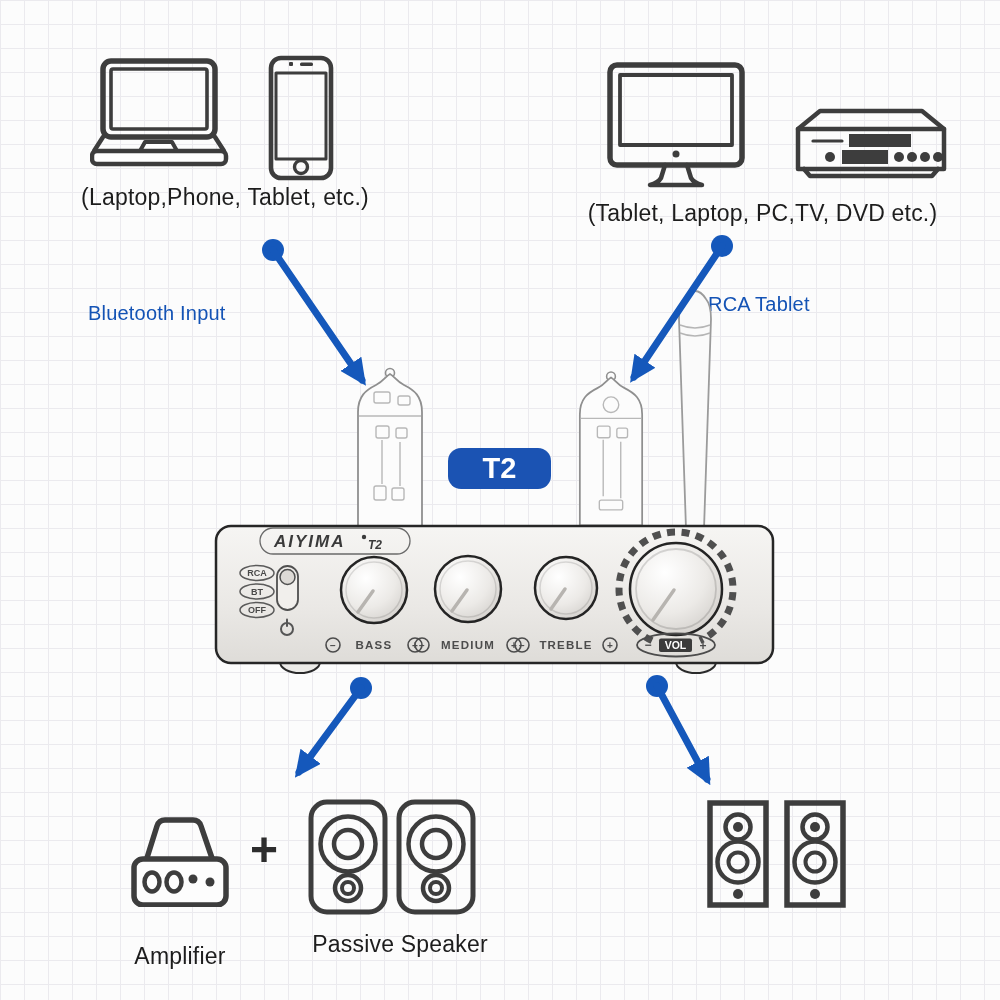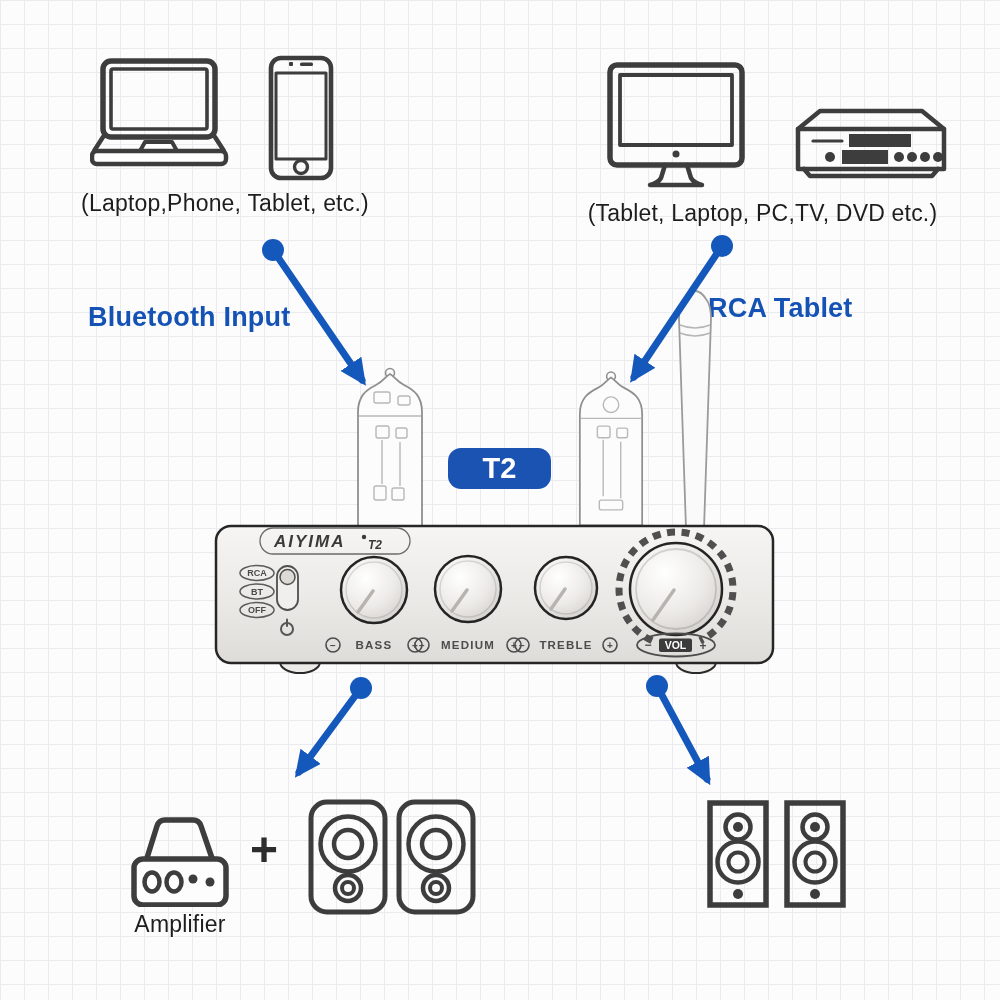--- a/index.html
+++ b/index.html
@@ -6,21 +6,21 @@
   .canvas{
     position:relative;width:1000px;height:1000px;overflow:hidden;
     background-color:#fcfcfc;
     background-image:linear-gradient(#ebeaee 1px, transparent 1px),
                      linear-gradient(90deg,#ebeaee 1px, transparent 1px);
     background-size:24px 24px;
     font-family:"Liberation Sans","DejaVu Sans",sans-serif;
   }
   .abs{position:absolute;}
   .caption{color:#1d1d1d;font-size:23px;text-align:center;letter-spacing:0.2px;}
-  .blue-label{color:#1453b5;font-size:27px;font-weight:700;letter-spacing:0.2px;}
+  .blue-label{color:#1453b5;font-size:20px;font-weight:400;letter-spacing:0.2px;}
   .badge{
     display:flex;align-items:center;justify-content:center;
     background:#1b53b3;color:#ffffff;border-radius:13px;
     font-size:29px;font-weight:700;
   }
   .plus-big{font-size:48px;font-weight:700;color:#2d2d2d;}
   svg{display:block;}
 </style>
 </head>
 <body>
@@ -41,21 +41,21 @@
   <svg class="abs" style="left:268px;top:55px" width="66" height="126" viewBox="0 0 66 126">
     <g fill="none" stroke="#3d3d3d" stroke-linejoin="round" stroke-linecap="round">
       <rect x="3" y="3" width="60" height="120" rx="10" stroke-width="4.6"></rect>
       <rect x="8" y="18" width="50" height="86" stroke-width="3"></rect>
       <rect x="21" y="7" width="4" height="4" rx="1" fill="#3d3d3d" stroke="none"></rect>
       <rect x="32" y="7.5" width="13" height="3.5" rx="1.5" fill="#3d3d3d" stroke="none"></rect>
       <circle cx="33" cy="112" r="6.5" stroke-width="3.4"></circle>
     </g>
   </svg>
 
-  <div class="abs caption" style="left:30px;top:190px;width:390px">(Laptop,Phone, Tablet, etc.)</div>
+  <div class="abs caption" style="left:30px;top:184px;width:390px">(Laptop,Phone, Tablet, etc.)</div>
 
   <svg class="abs" style="left:607px;top:62px" width="140" height="128" viewBox="0 0 140 128">
     <g fill="none" stroke="#3d3d3d" stroke-linejoin="round" stroke-linecap="round">
       <rect x="3" y="3" width="132" height="100" rx="7" stroke-width="5.5"></rect>
       <rect x="13" y="13" width="112" height="70" stroke-width="3.8"></rect>
       <circle cx="69" cy="92" r="3.5" fill="#3d3d3d" stroke="none"></circle>
       <path d="M58,103 L54,116 Q51,121 43,123 L95,123 Q87,121 84,116 L80,103" stroke-width="4.5"></path>
     </g>
   </svg>
 
@@ -283,15 +283,16 @@
     <g fill="none" stroke="#3d3d3d">
       <rect x="4" y="4" width="56" height="102" stroke-width="5.5"></rect>
       <circle cx="32" cy="28" r="12.5" stroke-width="4.5"></circle>
       <circle cx="32" cy="28" r="5" fill="#3d3d3d" stroke="none"></circle>
       <circle cx="32" cy="63" r="20.5" stroke-width="4.5"></circle>
       <circle cx="32" cy="63" r="9.5" stroke-width="4"></circle>
       <circle cx="32" cy="95" r="5" fill="#3d3d3d" stroke="none"></circle>
     </g>
   </svg>
 
-  <div class="abs caption" style="left:95px;top:911px;width:170px">Amplifier</div>
+  <div class="abs caption" style="left:95px;top:943px;width:170px">Amplifier</div>
+  <div class="abs caption" style="left:285px;top:931px;width:230px">Passive Speaker</div>
 
 </div>
 
 </body></html>

